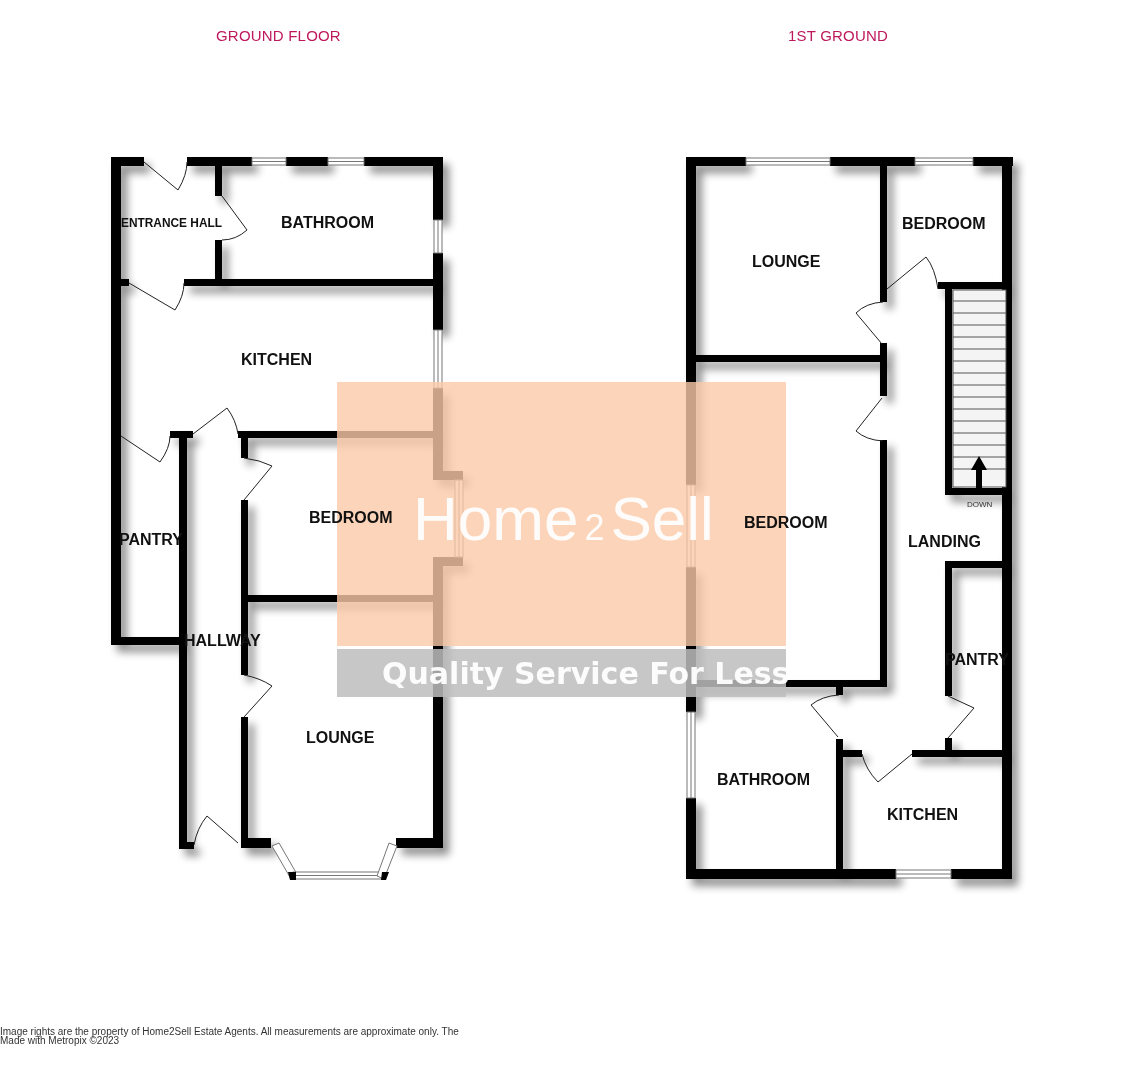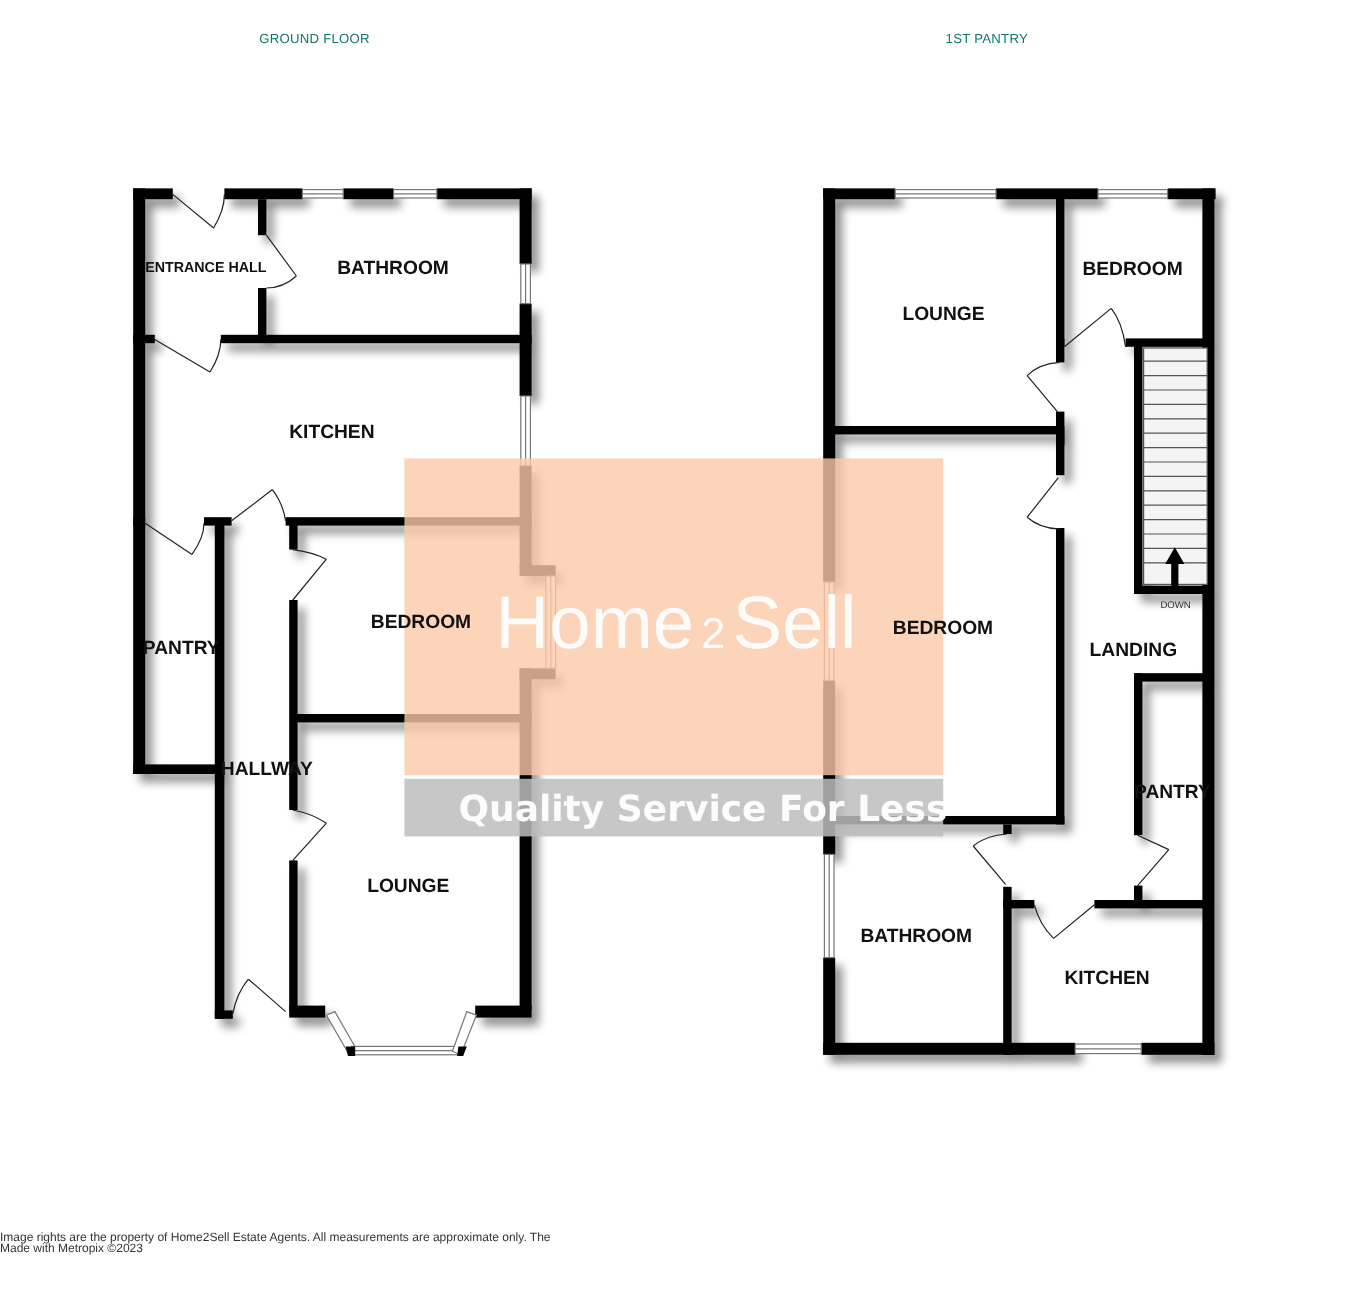--- a/index.html
+++ b/index.html
@@ -1,30 +1,30 @@
 <!DOCTYPE html>
 <html><head>
 <meta charset="utf-8">
 <style>
   html, body { margin: 0; padding: 0; background: #ffffff; }
   body { width: 1123px; height: 1080px; position: relative; overflow: hidden; font-family: "Liberation Sans", sans-serif; }
-  .floor-title { position: absolute; top: 27px; font-size: 11px; color: #0f766e; letter-spacing: 0.2px; }
+  .floor-title { position: absolute; top: 27px; font-size: 15px; color: #be185d; letter-spacing: 0.2px; }
   svg.plan { position: absolute; left: 0; top: 0; }
   .room-label { font-family: "Liberation Sans", sans-serif; font-weight: bold; fill: #111; font-size: 16px; }
   .room-label.sm { font-size: 12px; }
   .down-label { font-family: "Liberation Sans", sans-serif; fill: #333; font-size: 8px; }
   .wm-text { font-family: "Liberation Sans", sans-serif; fill: #ffffff; }
   .wm-sub { font-family: "DejaVu Sans", sans-serif; font-weight: bold; fill: #ffffff; }
   .footer { position: absolute; left: 0; width: 1060px; top: 1027px; text-align: left; font-size: 10px; line-height: 9px; color: #333; }
 </style>
 </head>
 <body>
 
 <div class="floor-title" style="left:216px;">GROUND FLOOR</div>
-<div class="floor-title" style="left:788px;">1ST PANTRY</div>
+<div class="floor-title" style="left:788px;">1ST GROUND</div>
 
 <svg class="plan" width="1123" height="1080" viewBox="0 0 1123 1080">
   <defs>
     <filter id="sh" x="-10%" y="-10%" width="130%" height="130%">
       <feGaussianBlur in="SourceAlpha" stdDeviation="4"></feGaussianBlur>
       <feOffset dx="6" dy="7" result="o"></feOffset>
       <feComponentTransfer>
           <feFuncA type="linear" slope="0.45"></feFuncA>
         </feComponentTransfer>
       <feMerge>

